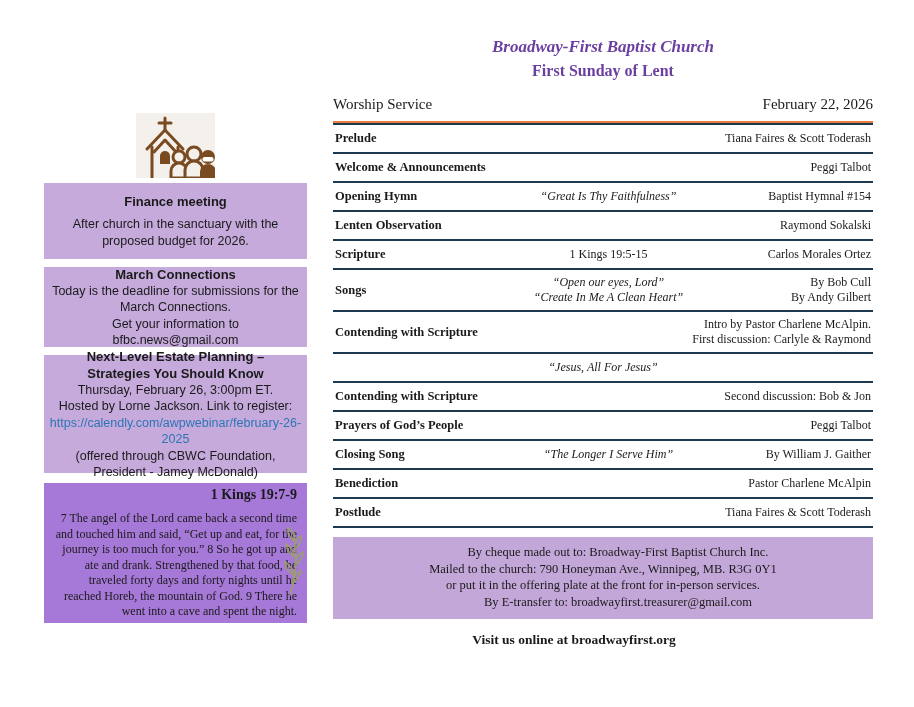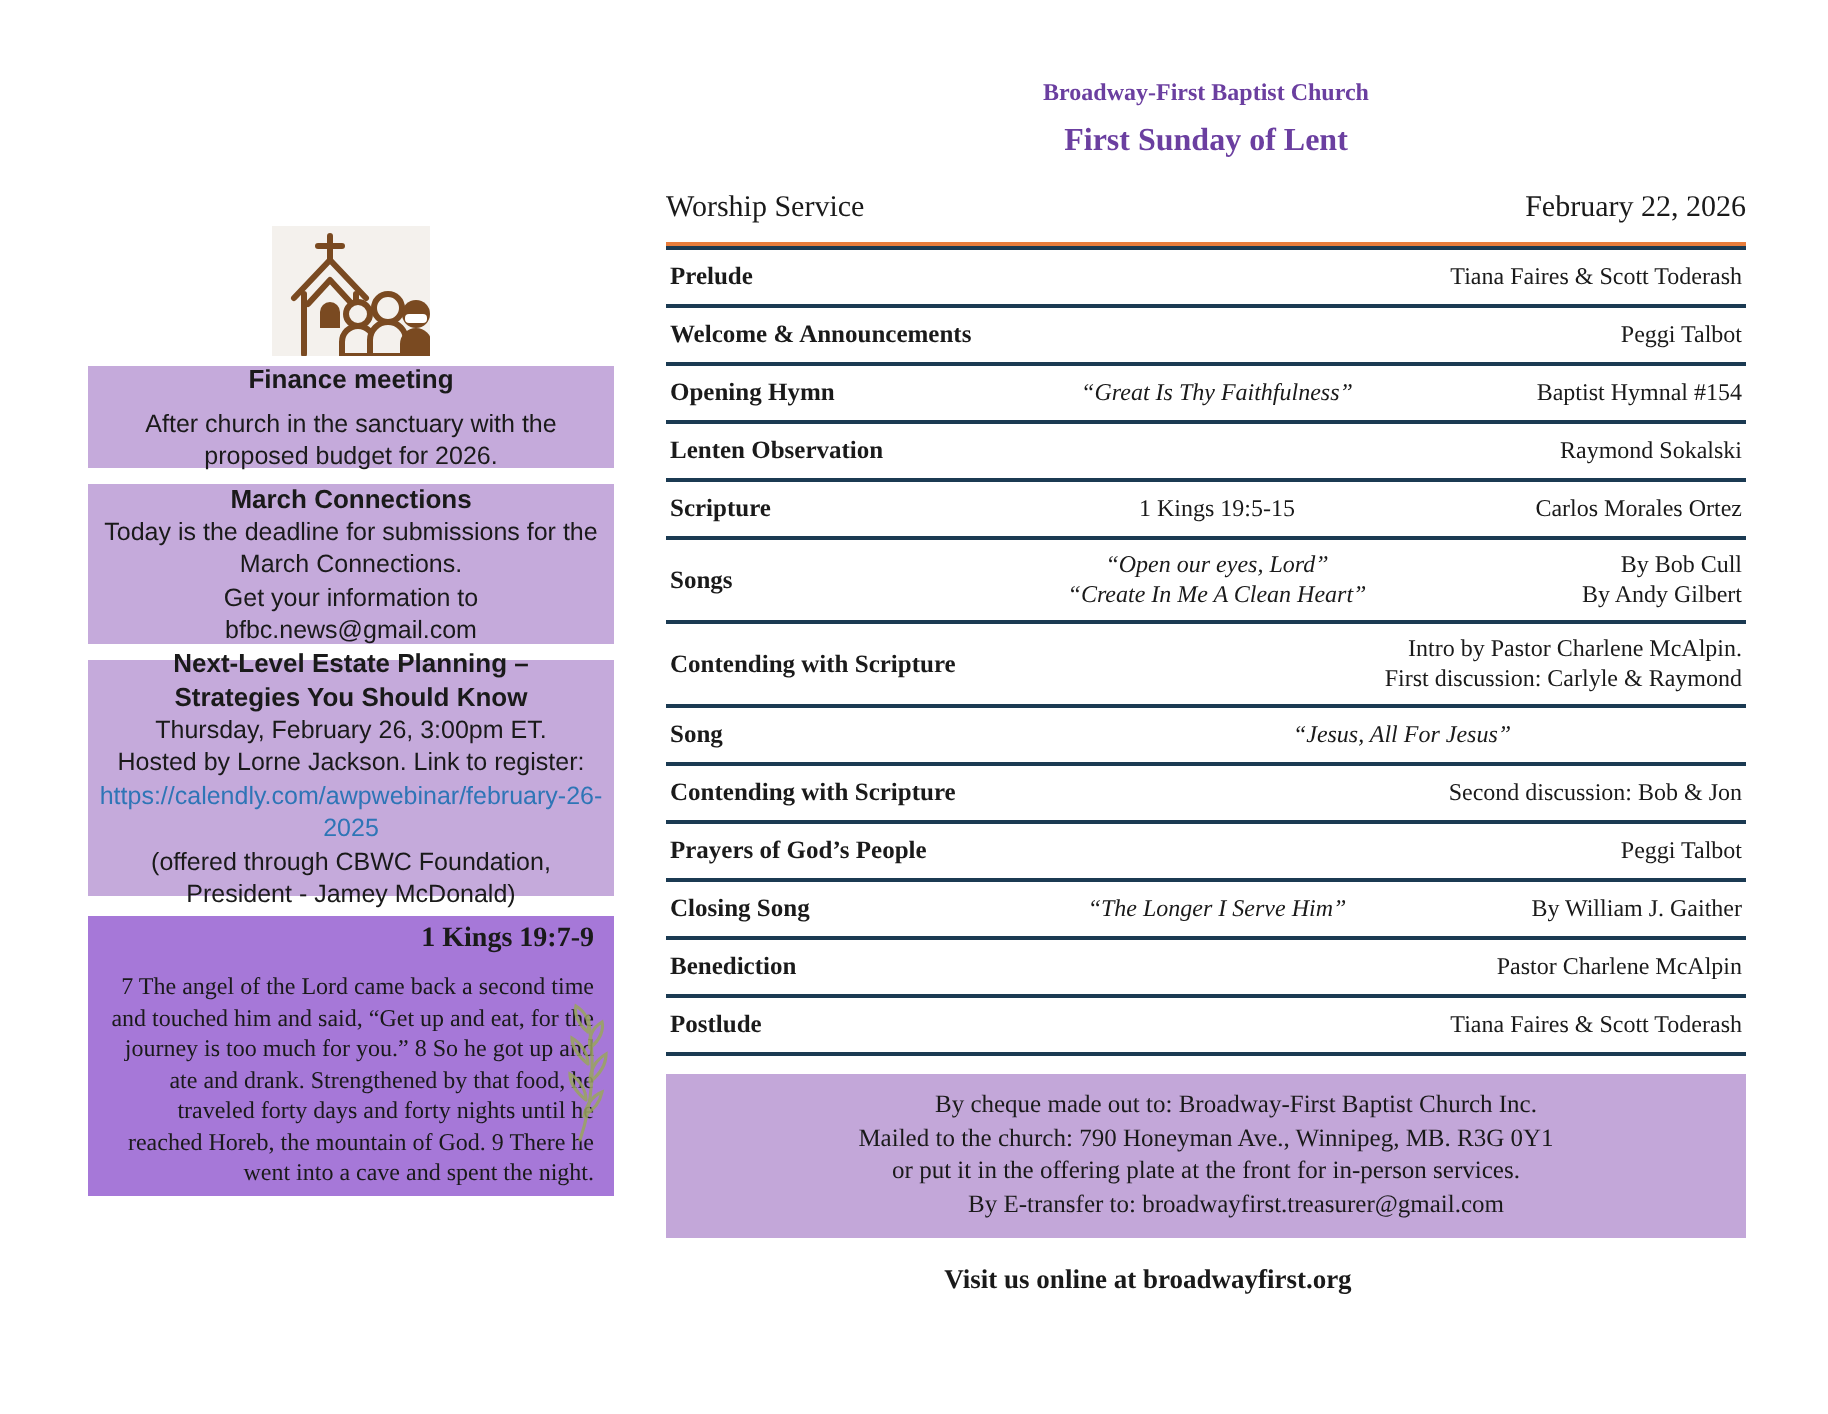--- a/index.html
+++ b/index.html
@@ -1,21 +1,21 @@
 <!DOCTYPE html>
 <html><head>
 <meta charset="utf-8">
 <style>
   * { margin:0; padding:0; box-sizing:border-box; }
   html,body { width:914px; height:707px; background:#ffffff; overflow:hidden; }
   body { font-family:"Liberation Serif", serif; color:#1a1a1a; position:relative; }
 
   
   .main-col { position:absolute; left:333px; top:0; width:540px; }
-  .church-title { margin-top:36px; text-align:center; color:#6b3fa0; font-size:12px; line-height:21px; font-weight:bold; }
+  .church-title { margin-top:36px; text-align:center; color:#6b3fa0; font-size:17px; line-height:21px; font-weight:bold;font-style:italic; }
   .occasion { text-align:center; color:#6b3fa0; font-size:16px; line-height:20px; font-weight:bold; margin-top:4px; }
   .svc-header { display:flex; justify-content:space-between; align-items:baseline; margin-top:15px; font-size:15px; }
   .orange-rule { height:2px; background:#e87d3c; margin-top:8px; }
 
   .program { border-top:2px solid #1b3a52; }
   .prow { display:flex; align-items:center; border-bottom:2px solid #1b3a52; padding:5px 2px; min-height:29px; }
   .c-label { flex:0 0 196px; font-weight:bold; font-size:12.5px; line-height:15px; }
   .c-mid { flex:1 1 auto; text-align:center; font-size:12px; line-height:15px; }
   .c-mid.it { font-style:italic; }
   .c-right { flex:0 0 185px; text-align:right; font-size:12px; line-height:15px; }
@@ -26,21 +26,21 @@
   .b { font-weight:normal;margin-left:30px; }
 
   .footer-line { margin-top:13px; text-align:center; font-weight:bold; font-size:13.5px; padding-right:58px; }
 
   
   .sidebar { position:absolute; left:44px; top:113px; width:263px; font-family:"Liberation Sans", sans-serif; }
   .icon-block { width:79px; height:65px; margin:0 auto; background:#f4f1ed; display:flex; align-items:flex-end; justify-content:center; }
   .sb-box { background:#c5aadb; width:263px; text-align:center; display:flex; flex-direction:column; justify-content:center; }
   .sb-box .t { font-weight:bold; font-size:13px; line-height:17px; }
   .sb-box .l { font-size:12.5px; line-height:16.5px; }
-  #box-finance { height:51px; margin-top:5px; padding:4px 8px; }
+  #box-finance { height:76px; margin-top:5px; padding:4px 8px; }
   #box-finance .l { margin-top:6px; }
   #box-march { height:80px; margin-top:8px; padding:16px 6px; }
   #box-estate { height:118px; margin-top:8px; padding:4px 4px; }
   #box-estate .gap { height:7px; }
   .link { color:#2e75b6; font-size:12px; cursor:pointer; }
   #box-scripture { height:140px; margin-top:10px; background:#a678d8; font-family:"Liberation Serif", serif; padding:6px 10px; position:relative;text-align:right; }
   #box-scripture .t { font-size:14px; line-height:18px; font-weight:bold; }
   #box-scripture .body { margin-top:7px; font-size:12px; line-height:15.5px; }
   .leaf { position:absolute; right:-5px; top:42px; opacity:.85; }
 </style>
@@ -184,21 +184,20 @@
     <div class="prow">
       <div class="c-label">Contending with Scripture</div>
       <div class="c-mid"></div>
       <div class="c-right">
         <div>Intro by Pastor Charlene McAlpin.</div>
         <div>First discussion: Carlyle &amp; Raymond</div>
       </div>
     </div>
 
     <div class="prow">
-      <div class="c-label">Song</div>
       <div class="c-mid it">
           <div>“Jesus, All For Jesus”</div>
         </div>
     </div>
 
     <div class="prow">
       <div class="c-label">Contending with Scripture</div>
       <div class="c-mid"></div>
       <div class="c-right">
           <div>Second discussion: Bob &amp; Jon</div>

